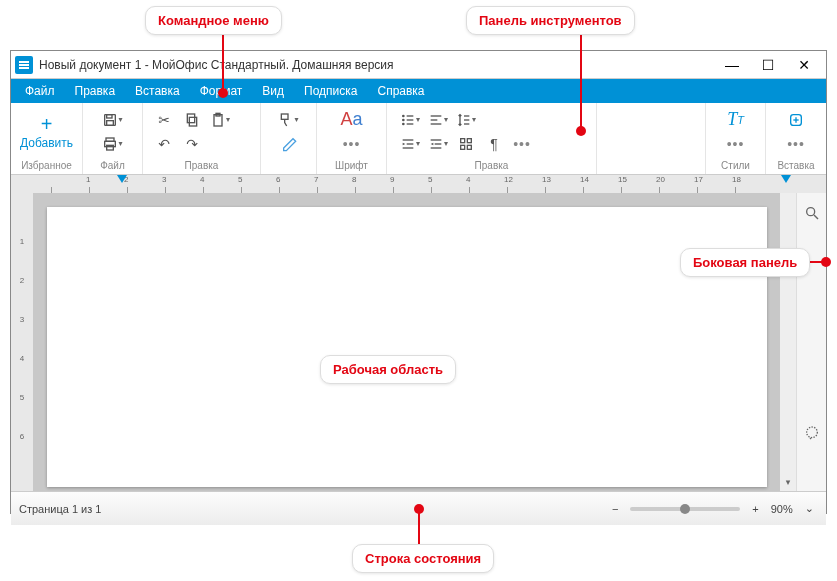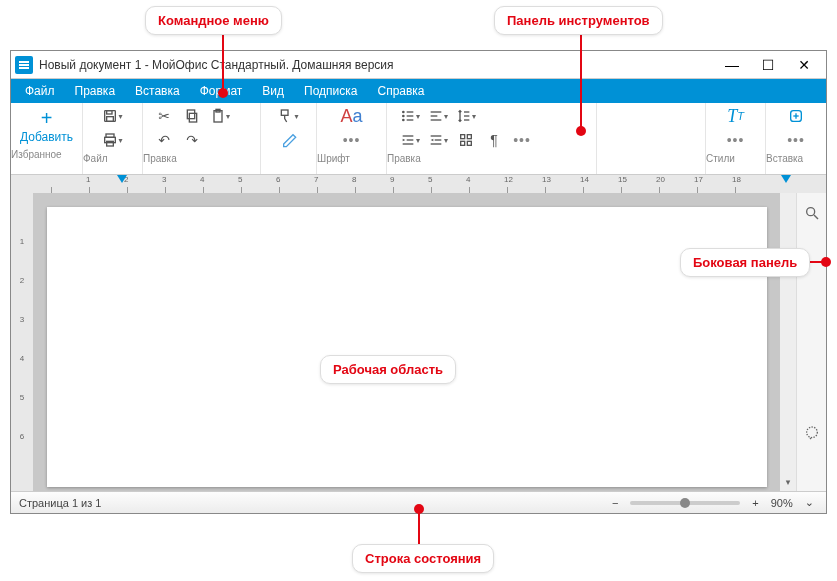--- a/index.html
+++ b/index.html
@@ -22,21 +22,21 @@
   .win-btn { width: 36px; height: 28px; display: flex; align-items: center; justify-content: center; font-size: 14px; cursor: pointer; }
 
   
   .menubar { height: 24px; background: #0091d6; display: flex; align-items: center; padding: 0 4px; }
   .menu-item { color: #fff; font-size: 12px; padding: 0 10px; line-height: 24px; cursor: pointer; }
 
   
   .ribbon { height: 72px; background: #fff; display: flex; border-bottom: 1px solid #ccc; }
   .rib-group { border-right: 1px solid #e5e5e5; display: flex; flex-direction: column; }
   .rib-body { flex: 1; display: flex; align-items: center; justify-content: center; gap: 4px; padding: 2px 10px; flex-wrap: wrap; }
-  .rib-label { font-size: 10px; color: #888; padding-bottom: 14px; }
+  .rib-label { font-size: 10px; color: #888; text-align: center; padding-bottom: 3px; }
   .rib-col { display:flex; flex-direction:column; gap:2px; align-items:center; justify-content:center;}
   .rib-row { display:flex; gap:6px; align-items:center;}
   .rib-btn { width: 22px; height: 22px; display: flex; align-items: center; justify-content: center; color: #555; cursor: pointer; font-size:14px;}
   .dd::after { content: " ▾"; font-size: 8px; color: #666; }
   .more { color:#888; letter-spacing:1px; font-size:14px;}
   .add-btn { display:flex; flex-direction:column; align-items:center; justify-content:center; color:#0091d6; font-size:12px; gap:2px; padding:0 6px; cursor:pointer;}
   .add-btn .plus { font-size:20px; line-height:1; }
 
   
   .ruler-h { height: 18px; background: #e8e8e8; position: relative; font-size:8px; color:#666; overflow:hidden;}
@@ -49,36 +49,36 @@
   .workspace { display:flex; height: calc(100% - 28px - 24px - 72px - 18px - 22px);}
   .ruler-v { width: 22px; background:#e8e8e8; font-size:8px; color:#666; display:flex; flex-direction:column; align-items:center; padding-top:14px; gap:30px;}
   .doc-wrap { flex:1; background:#c8c8c8; overflow:auto; position:relative; display:flex; justify-content:center; padding:14px 0;}
   .page { width:720px; min-height:280px; background:#fff; box-shadow:0 1px 3px rgba(0,0,0,0.3);}
   .vscroll { width:16px; background:#eee; display:flex; flex-direction:column; align-items:center; justify-content:flex-end; padding-bottom:4px;}
   .vscroll::before { content:"▾"; font-size:9px; color:#666;}
   .sidebar { width:30px; background:#f5f5f5; border-left:1px solid #ddd; display:flex; flex-direction:column; align-items:center; padding:10px 0; gap:200px;}
   .side-icon { width:20px; height:20px; display:flex; align-items:center; justify-content:center; color:#666; cursor:pointer;}
 
   
-  .statusbar { height:22px; background:linear-gradient(#fdfdfd,#ececec); border-top:1px solid #ccc; display:flex; align-items:center; font-size:11px; color:#444; padding:0 8px; gap:8px;}
+  .statusbar { height:34px; background:linear-gradient(#fdfdfd,#ececec); border-top:1px solid #ccc; display:flex; align-items:center; font-size:11px; color:#444; padding:0 8px; gap:8px;}
   .statusbar .spacer { flex:1;}
   .zoom-track { width:110px; height:4px; background:#ccc; border-radius:2px; position:relative;}
   .zoom-thumb { width:10px; height:10px; background:#888; border-radius:50%; position:absolute; top:-3px; left:50px;}
   .zbtn { cursor:pointer; padding:0 4px;}
 
   svg { width:16px; height:16px; }
 </style>
 </head>
 <body>
 
 <div class="callout" style="left:145px; top:6px;">Командное меню</div>
 <div class="callout-line" style="left:222px; top:34px; width:2px; height:56px;"></div>
 <div class="callout-dot" style="left:218px; top:88px;"></div>
 
-<div class="callout" style="left:494px; top:6px;">Панель инструментов</div>
+<div class="callout" style="left:466px; top:6px;">Панель инструментов</div>
 <div class="callout-line" style="left:580px; top:34px; width:2px; height:94px;"></div>
 <div class="callout-dot" style="left:576px; top:126px;"></div>
 
 <div class="callout" style="left:680px; top:248px;">Боковая панель</div>
 <div class="callout-line" style="left:792px; top:261px; width:36px; height:2px;"></div>
 <div class="callout-dot" style="left:821px; top:257px;"></div>
 
 <div class="callout" style="left:320px; top:355px;">Рабочая область</div>
 
 <div class="callout" style="left:352px; top:544px;">Строка состояния</div>

